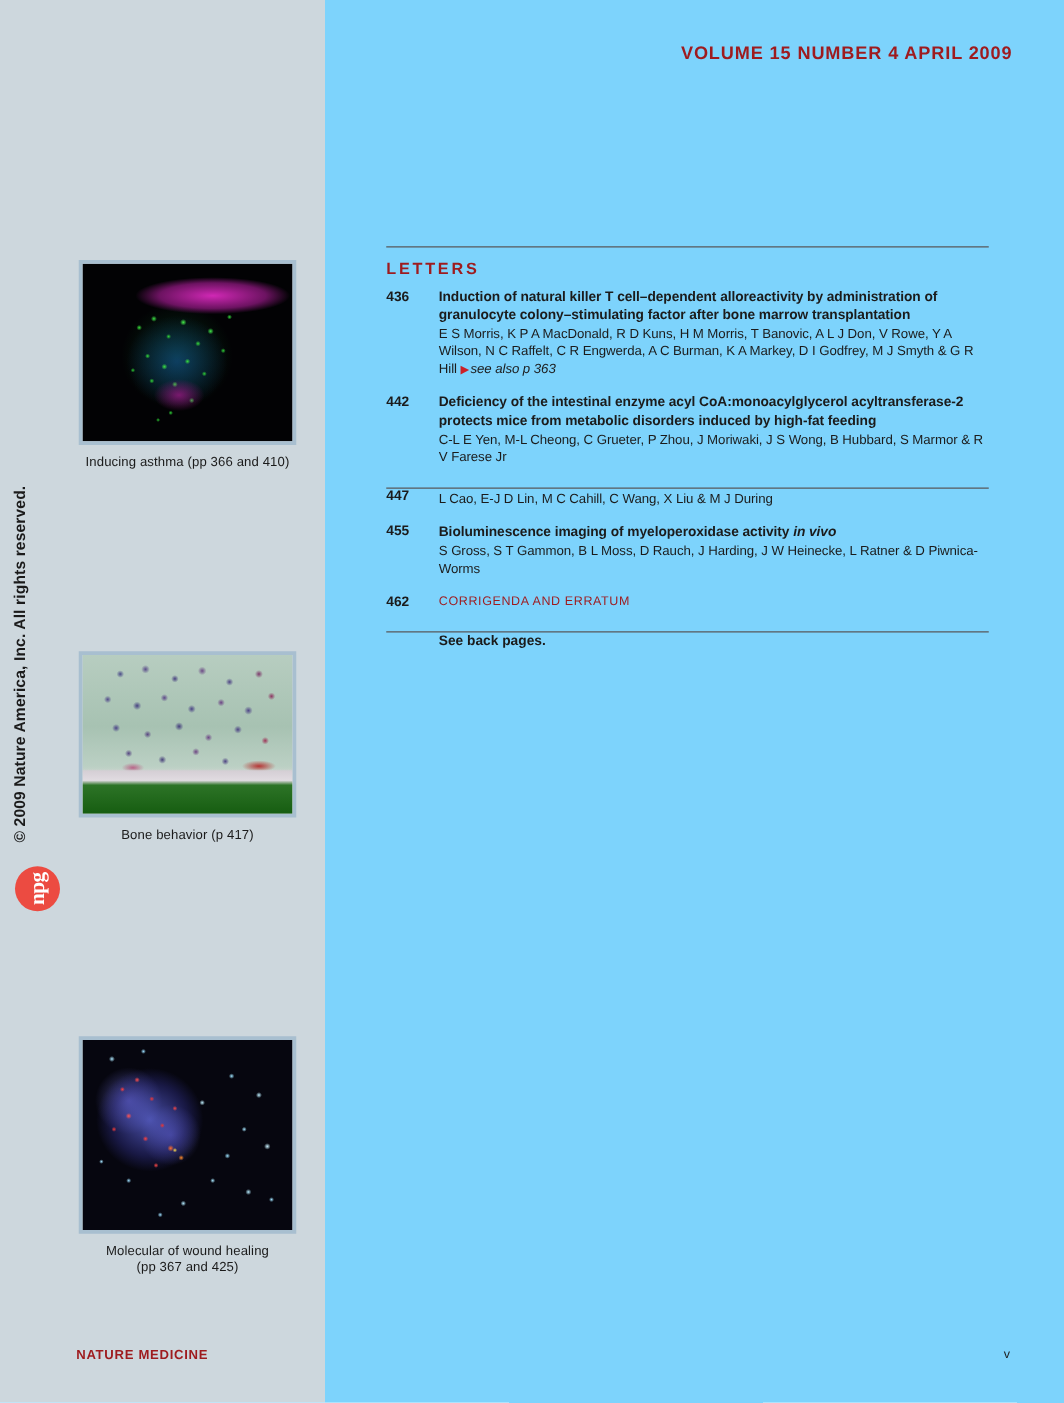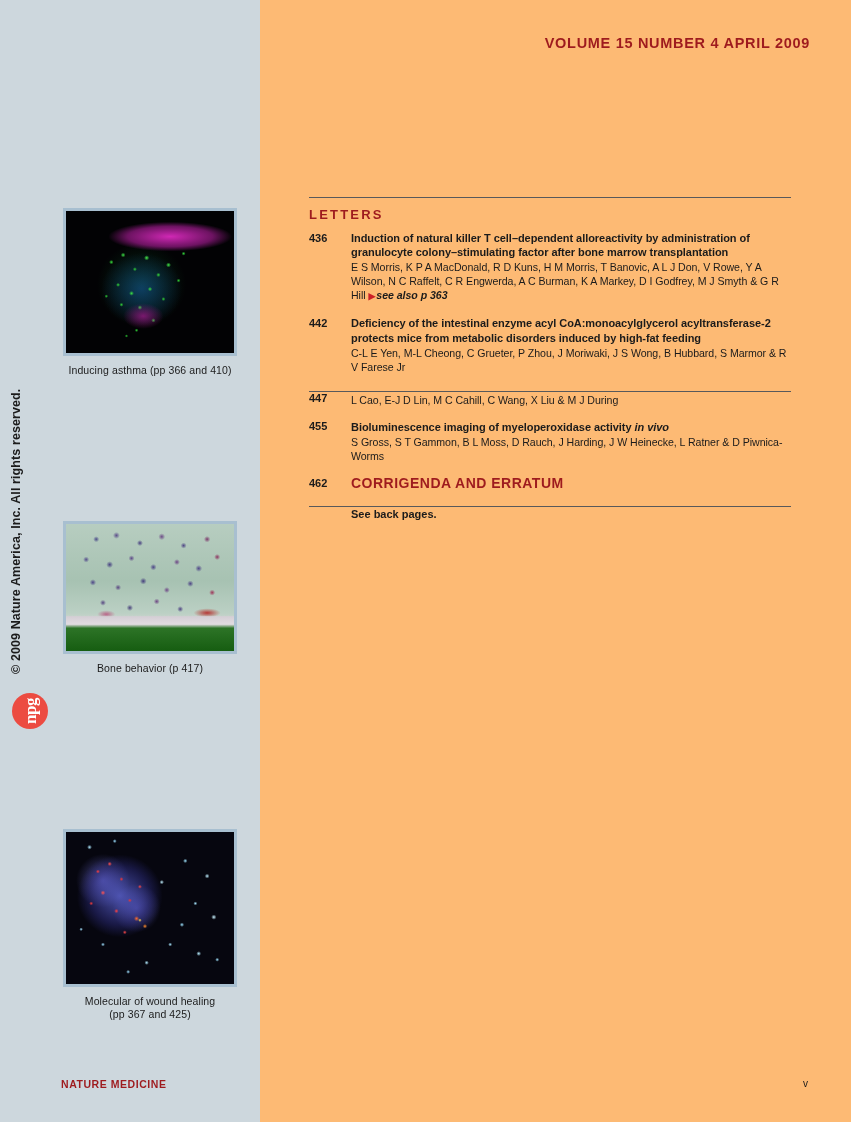--- a/index.html
+++ b/index.html
@@ -195,21 +195,21 @@
     font-weight: bold;
     color: #9e1b1e;
     letter-spacing: 0.55px;
   }
 
   
   #main {
     position: absolute;
     left: 260px; top: 0;
     width: 591px; height: 1122px;
-    background: #fdba74;
+    background: #7dd3fc;
   }
 
   #issue-line {
     position: absolute;
     right: 41px;
     top: 35px;
     font-size: 14.5px;
     font-weight: bold;
     color: #9e1b1e;
     letter-spacing: 0.7px;
@@ -261,32 +261,31 @@
   .entry-authors {
     font-size: 10.6px;
     color: #1b1b1b;
     line-height: 14px;
     letter-spacing: -0.05px;
     margin-top: 1px;
   }
   .see-also {
     font-style: italic;
     white-space: nowrap;
-    font-weight: bold;
   }
   .arrow-marker {
     color: #cc2027;
     font-style: normal;
     font-size: 9px;
     letter-spacing: 1px;
   }
 
   .entry-red-title {
-    font-size: 14px;
-    font-weight: bold;
+    font-size: 10px;
+    font-weight: normal;
     color: #9e1b1e;
     letter-spacing: 0.5px;
     line-height: 14px;
   }
 
   .classified-body {
     font-size: 11px;
     font-weight: bold;
     color: #1b1b1b;
     margin-left: 42px;

